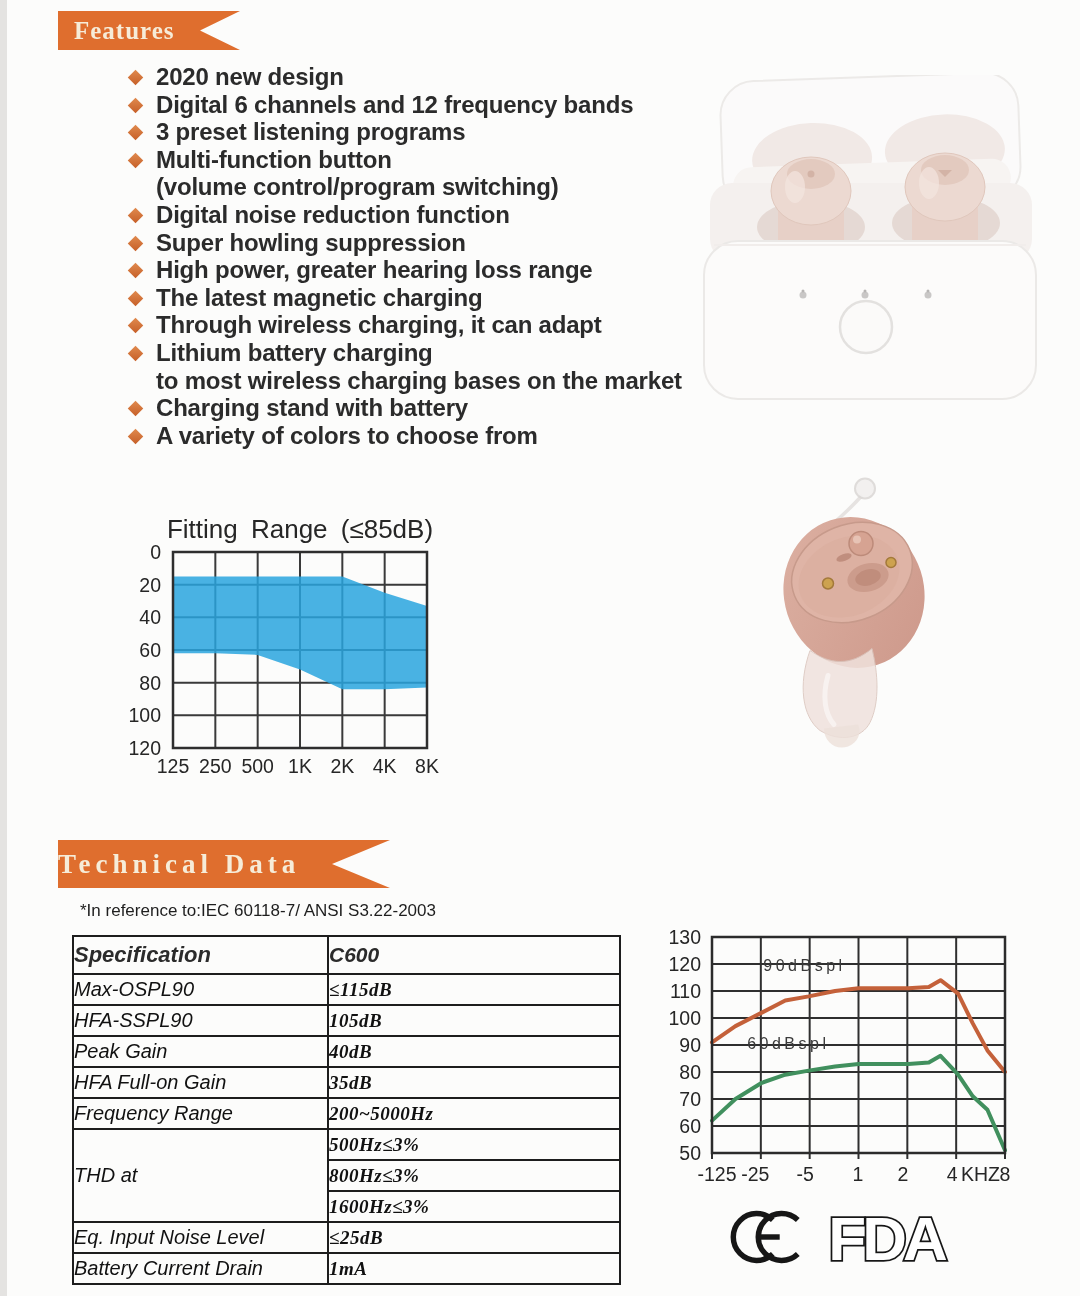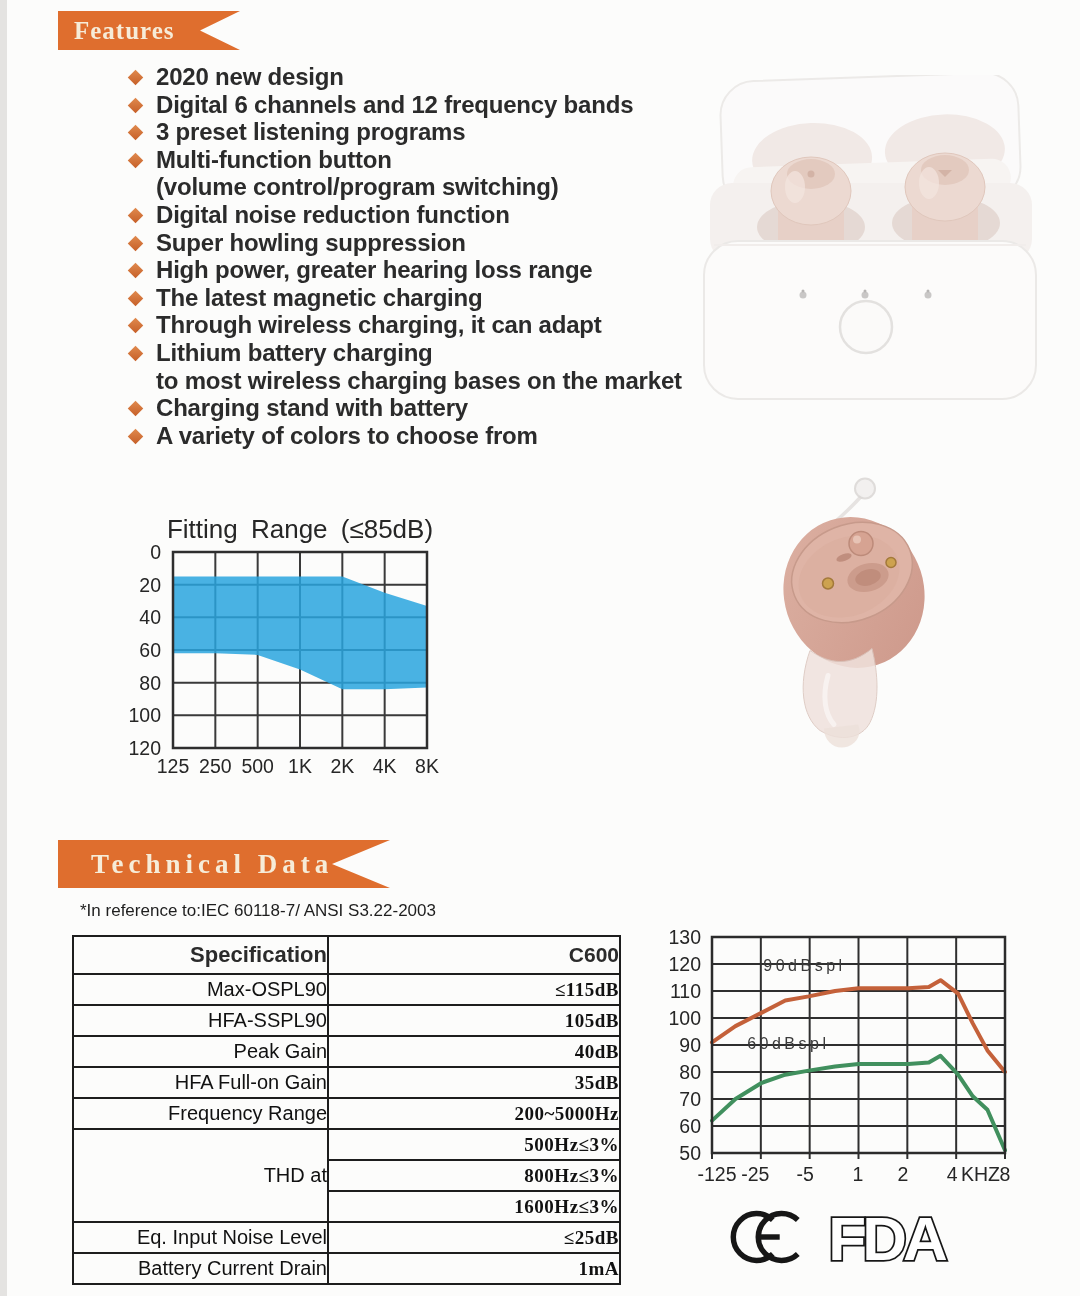--- a/index.html
+++ b/index.html
@@ -8,43 +8,43 @@
   .edge-strip{position:absolute;left:0;top:0;width:7px;height:100%;background:#e4e3e1;}
 
   
   .ribbon{position:absolute;background:#df6e2e;color:#f6ecd8;
           font-family:"Liberation Serif",serif;font-weight:700;
           display:flex;align-items:center;}
   .ribbon.features{left:58px;top:11px;width:182px;height:39px;font-size:25px;
           letter-spacing:1px;padding-left:16px;box-sizing:border-box;
           clip-path:polygon(0 0,100% 0,calc(100% - 40px) 50%,100% 100%,0 100%);}
   .ribbon.technical{left:58px;top:840px;width:332px;height:48px;font-size:27px;
-          letter-spacing:5px;padding-left:33px;box-sizing:border-box;
+          letter-spacing:5px;box-sizing:border-box;
           clip-path:polygon(0 0,100% 0,calc(100% - 58px) 50%,100% 100%,0 100%);}
 
   
   .feat-list{position:absolute;left:128px;top:63px;width:566px;list-style:none;margin:0;padding:0;}
   .feat-list li{position:relative;font-size:24px;line-height:27.6px;padding-left:28px;
                 letter-spacing:-0.2px;font-weight:bold;}
   .feat-list li.b::before{content:"";position:absolute;left:2px;top:9px;width:11px;height:11px;
                 background:linear-gradient(135deg,#e08a4e,#c65f28);transform:rotate(45deg);}
 
   
   .fit-chart{position:absolute;left:100px;top:505px;width:345px;height:295px;}
   .ospl-chart{position:absolute;left:655px;top:912px;width:425px;height:290px;}
 
   
   .reference{position:absolute;left:80px;top:901px;font-size:17px;font-weight:400;color:#1e1e1e;}
   .spec-table{position:absolute;left:72px;top:935px;width:549px;border-collapse:collapse;
               table-layout:fixed;}
   .spec-table col.c1{width:255px;}
-  .spec-table th,.spec-table td{border:2px solid #1d1d1d;text-align:right;padding:0;}
+  .spec-table th,.spec-table td{border:2px solid #1d1d1d;text-align:left;padding:0;font-style:italic;}
   .spec-table th{height:36px;font-size:22px;}
   .spec-table th.model{font-size:21px;font-weight:600;}
-  .spec-table td{height:29px;padding-left:8px;}
+  .spec-table td{height:29px;}
   td.spec{font-size:20px;font-family:"Liberation Sans",sans-serif;color:#111;}
   td.val{font-size:19px;font-family:"Liberation Serif",serif;font-weight:700;
          letter-spacing:0.5px;color:#111;}
 
   
   .case-illus{position:absolute;left:690px;top:75px;width:360px;height:355px;}
   .device-illus{position:absolute;left:748px;top:448px;width:230px;height:355px;}
 
   
   .ce-mark{position:absolute;left:729px;top:1208px;width:78px;height:58px;}

